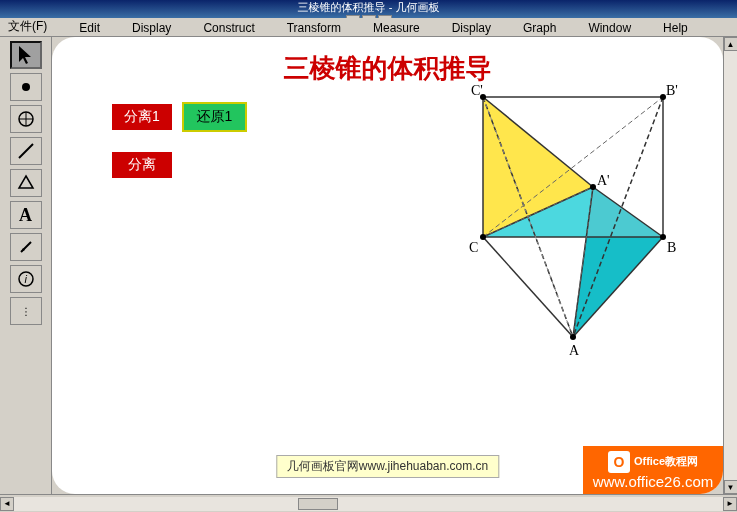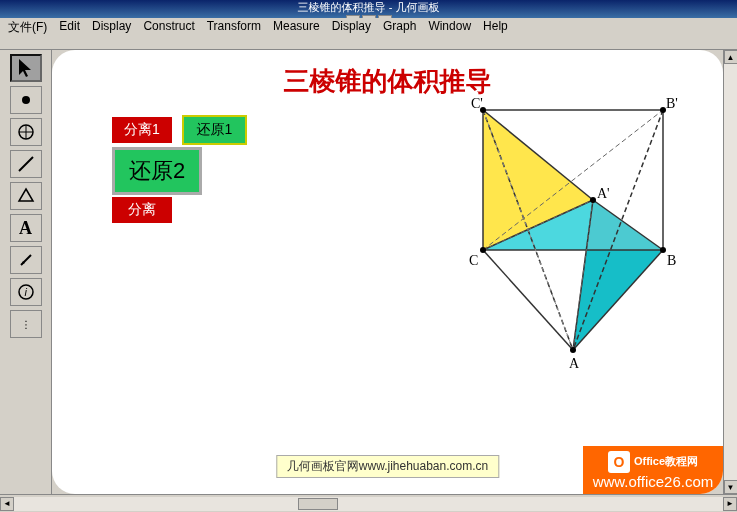--- a/index.html
+++ b/index.html
@@ -30,26 +30,27 @@
       background: #d4d0c8;
       border: 1px solid #888;
       font-size: 8px;
       display: flex; align-items: center; justify-content: center;
       cursor: pointer;
       color: #000;
     }
     
     #menu-bar {
       background: #d4d0c8;
-      height: 32px;
-      display: flex;
-      align-items: flex-start;
+      height: 19px;
+      display: flex;
+      align-items: flex-end;
       border-bottom: 1px solid #888;
       padding: 0 2px;
       font-size: 12px;
+      gap: 20px;
     }
     .menu-item {
       padding: 1px 6px;
       cursor: pointer;
       color: #000;
     }
     
     #main {
       display: flex;
       flex: 1;
@@ -92,21 +93,21 @@
       margin-top: 14px;
       font-family: 'SimSun', 'Microsoft YaHei', serif;
     }
     
     #buttons-area {
       position: absolute;
       left: 60px;
       top: 65px;
       display: flex;
       flex-direction: column;
-      gap: 2px;
+      gap: 10px;
     }
     .btn-row {
       display: flex;
       align-items: center;
       gap: 10px;
     }
     .sep-btn {
       background: #cc0000;
       color: white;
       border: none;
@@ -288,21 +289,20 @@
     <div id="page-title">三棱锥的体积推导</div>
 
     <div id="buttons-area">
 
       <div class="btn-row">
         <button class="sep-btn">分离1</button>
         <button class="restore-btn">还原1</button>
       </div>
 
       <div class="btn-row">
-        <button class="restore-btn large">还原2</button>
       </div>
 
       <div class="btn-row">
         <button class="sep-btn">分离</button>
       </div>
     </div>
 
     <div id="geo-figure">
       <svg width="230" height="290" viewBox="0 0 230 290">
 

